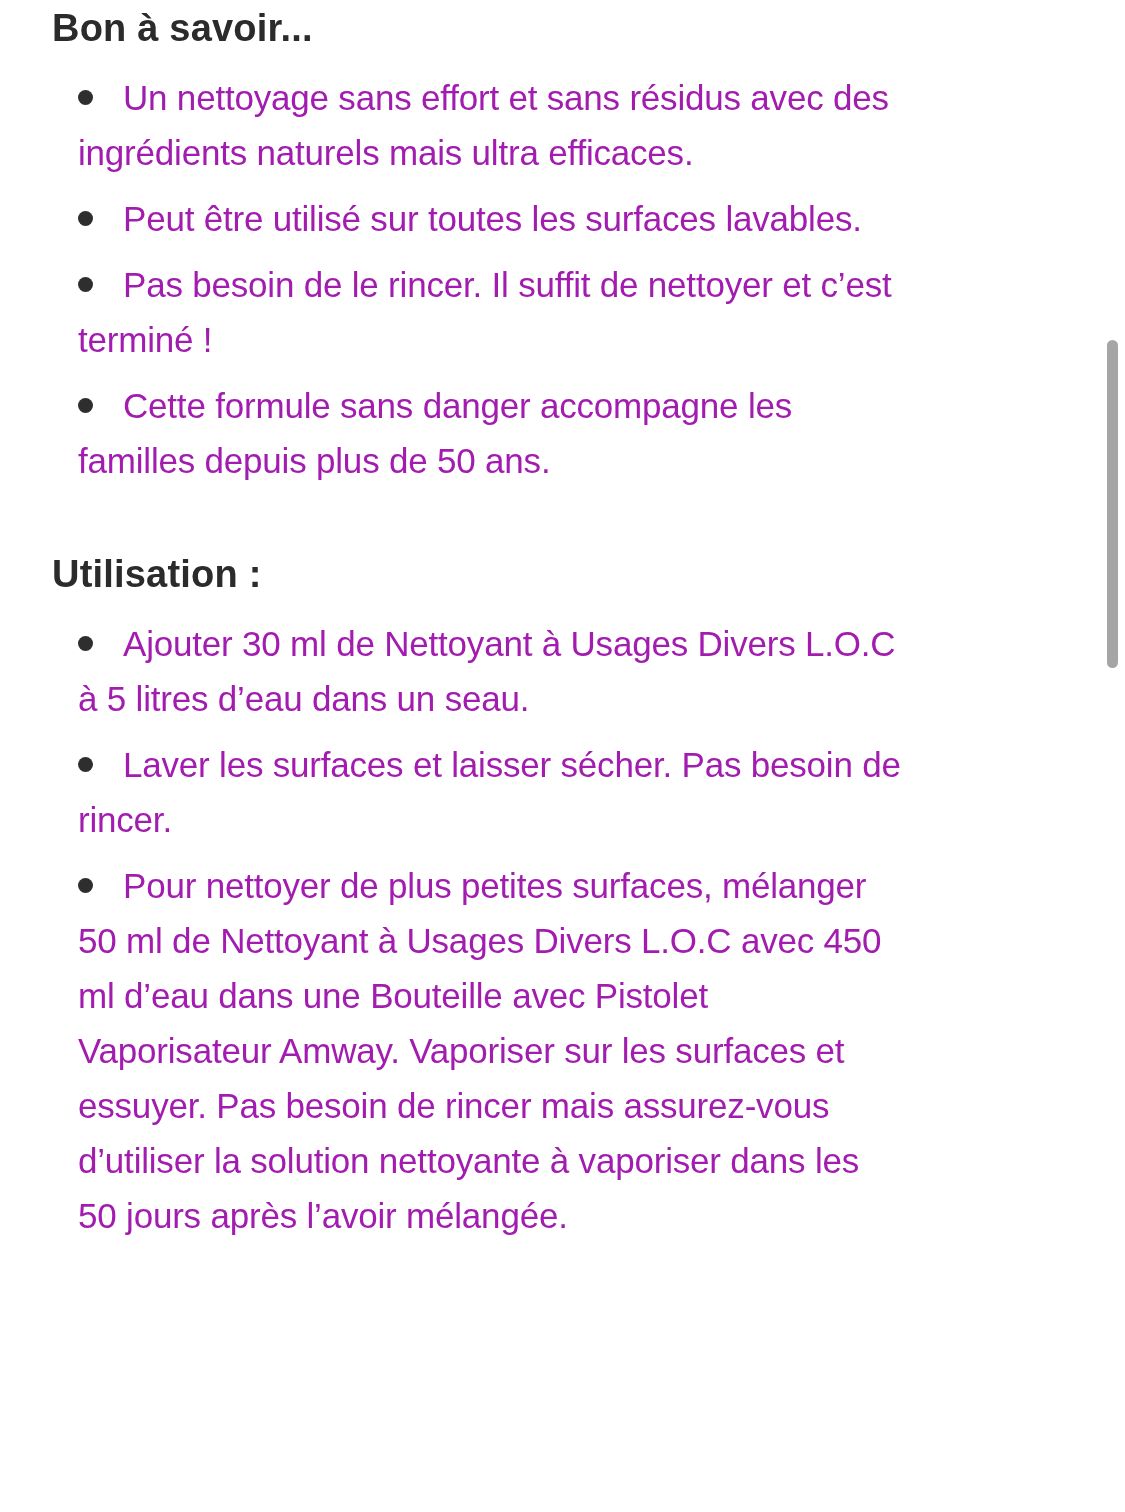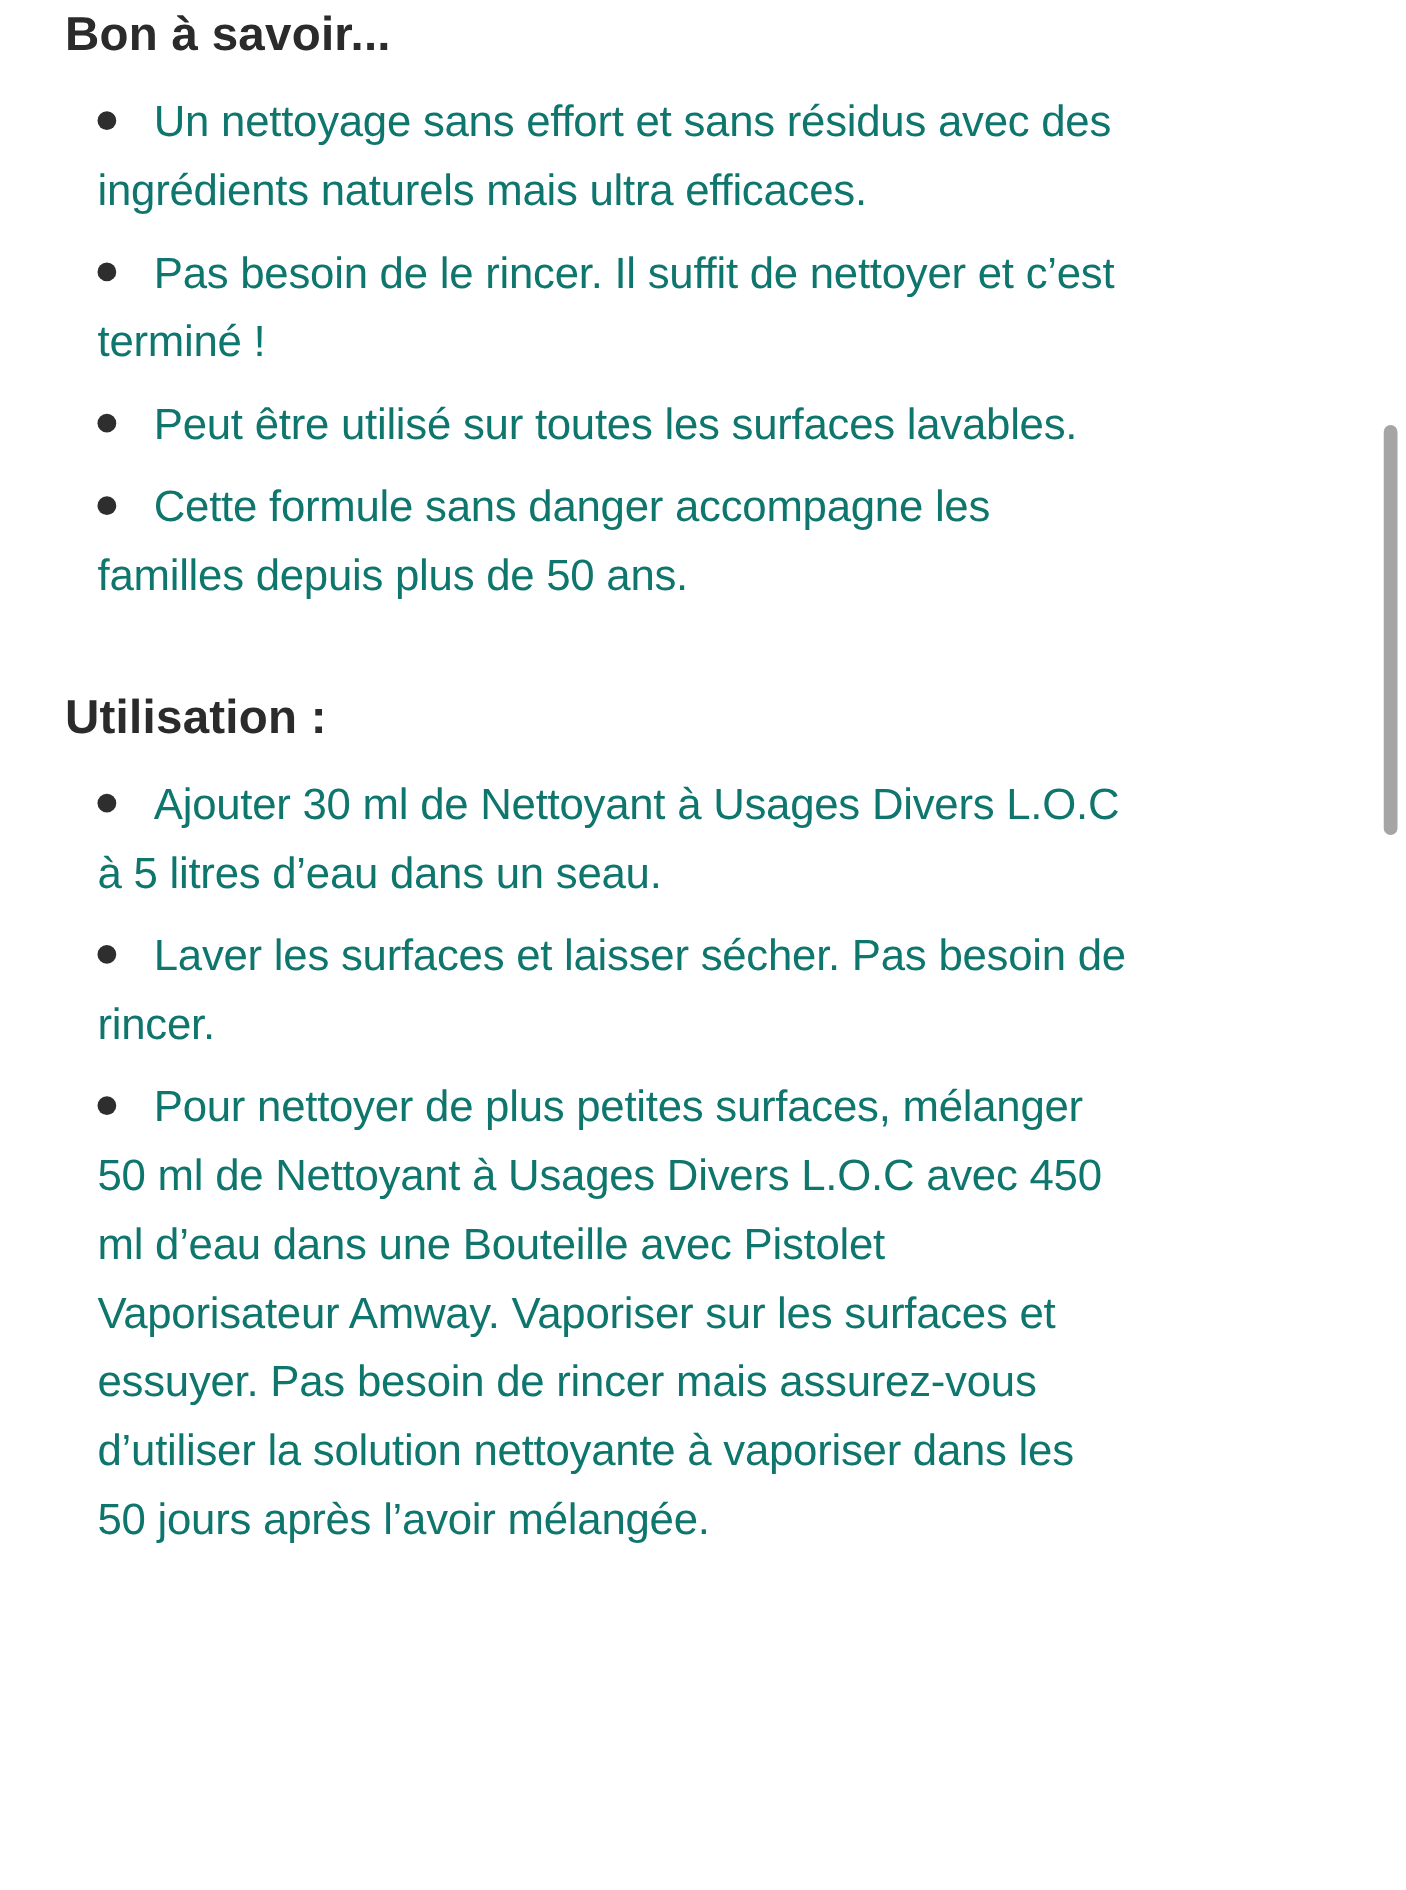--- a/index.html
+++ b/index.html
@@ -39,21 +39,21 @@
     margin: 0;
     padding: 0;
   }
   .item {
     margin: 0 0 11px 26px;
     width: 1012px;
     font-size: 35px;
     line-height: 55px;
     letter-spacing: -0.2px;
     font-weight: 400;
-    color: #0f766e;
+    color: #a21caf;
   }
   .line {
     display: block;
   }
   .dot {
     display: inline-block;
     width: 15px;
     height: 15px;
     border-radius: 50%;
     background: #2e2e2e;
@@ -78,26 +78,26 @@
   <section>
     <h2 class="section-heading">Bon à savoir...</h2>
     <div class="items">
 
       <p class="item">
         <span class="line"><span class="dot"></span><span>Un nettoyage sans effort et sans résidus avec des</span></span>
         <span class="line">ingrédients naturels mais ultra efficaces.</span>
       </p>
 
       <p class="item">
-        <span class="line"><span class="dot"></span><span>Pas besoin de le rincer. Il suffit de nettoyer et c’est</span></span>
-        <span class="line">terminé !</span>
+        <span class="line"><span class="dot"></span><span>Peut être utilisé sur toutes les surfaces lavables.</span></span>
       </p>
 
       <p class="item">
-        <span class="line"><span class="dot"></span><span>Peut être utilisé sur toutes les surfaces lavables.</span></span>
+        <span class="line"><span class="dot"></span><span>Pas besoin de le rincer. Il suffit de nettoyer et c’est</span></span>
+        <span class="line">terminé !</span>
       </p>
 
       <p class="item">
         <span class="line"><span class="dot"></span><span>Cette formule sans danger accompagne les</span></span>
         <span class="line">familles depuis plus de 50 ans.</span>
       </p>
 
     </div>
   </section>
 

